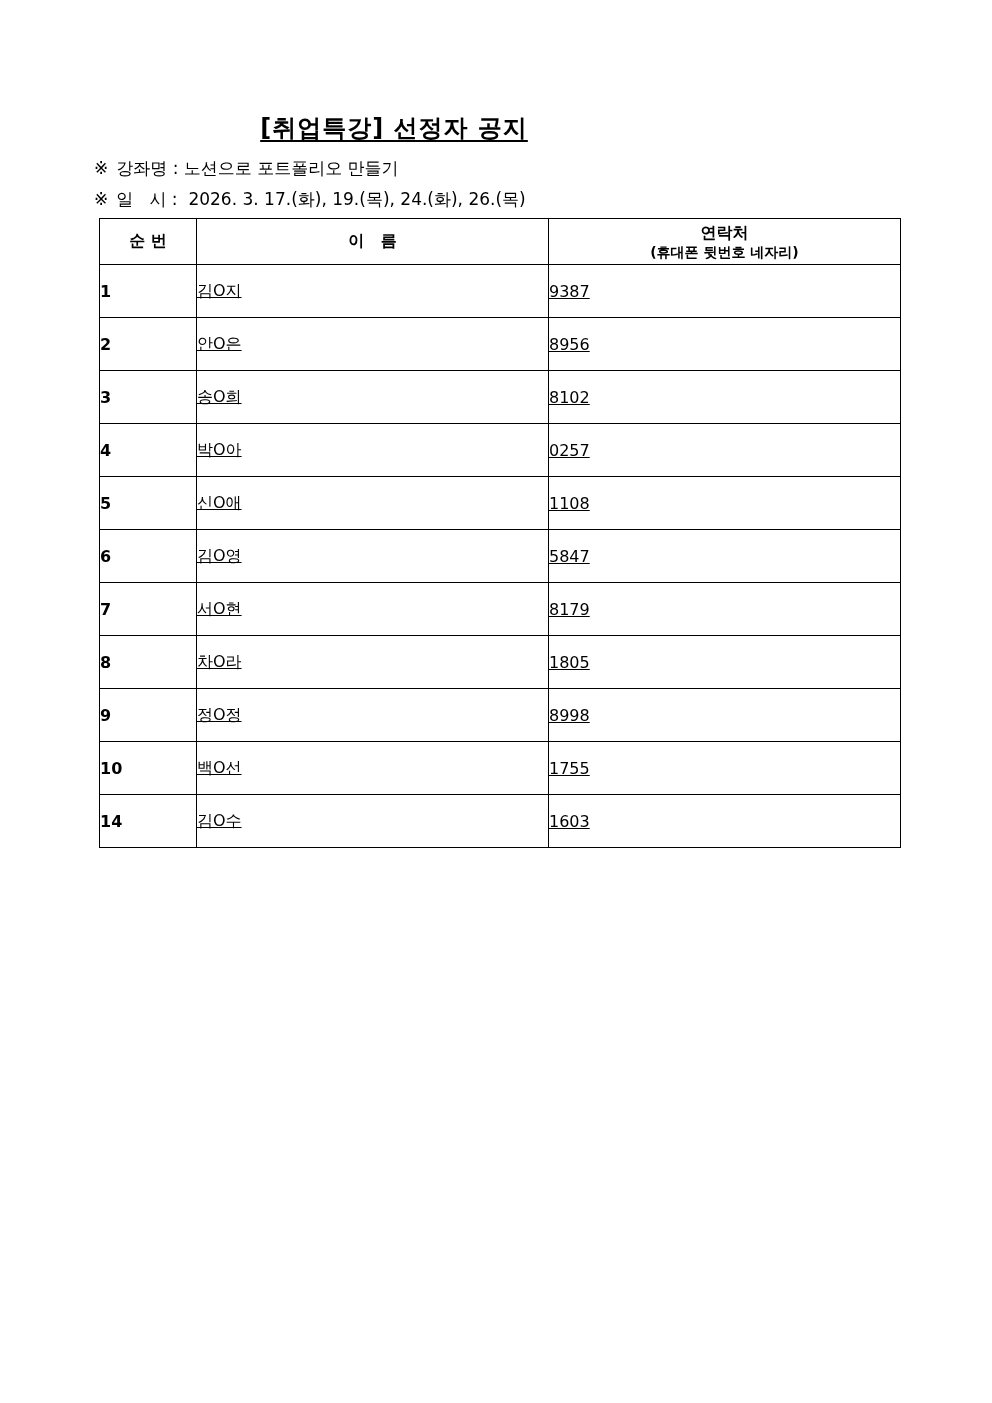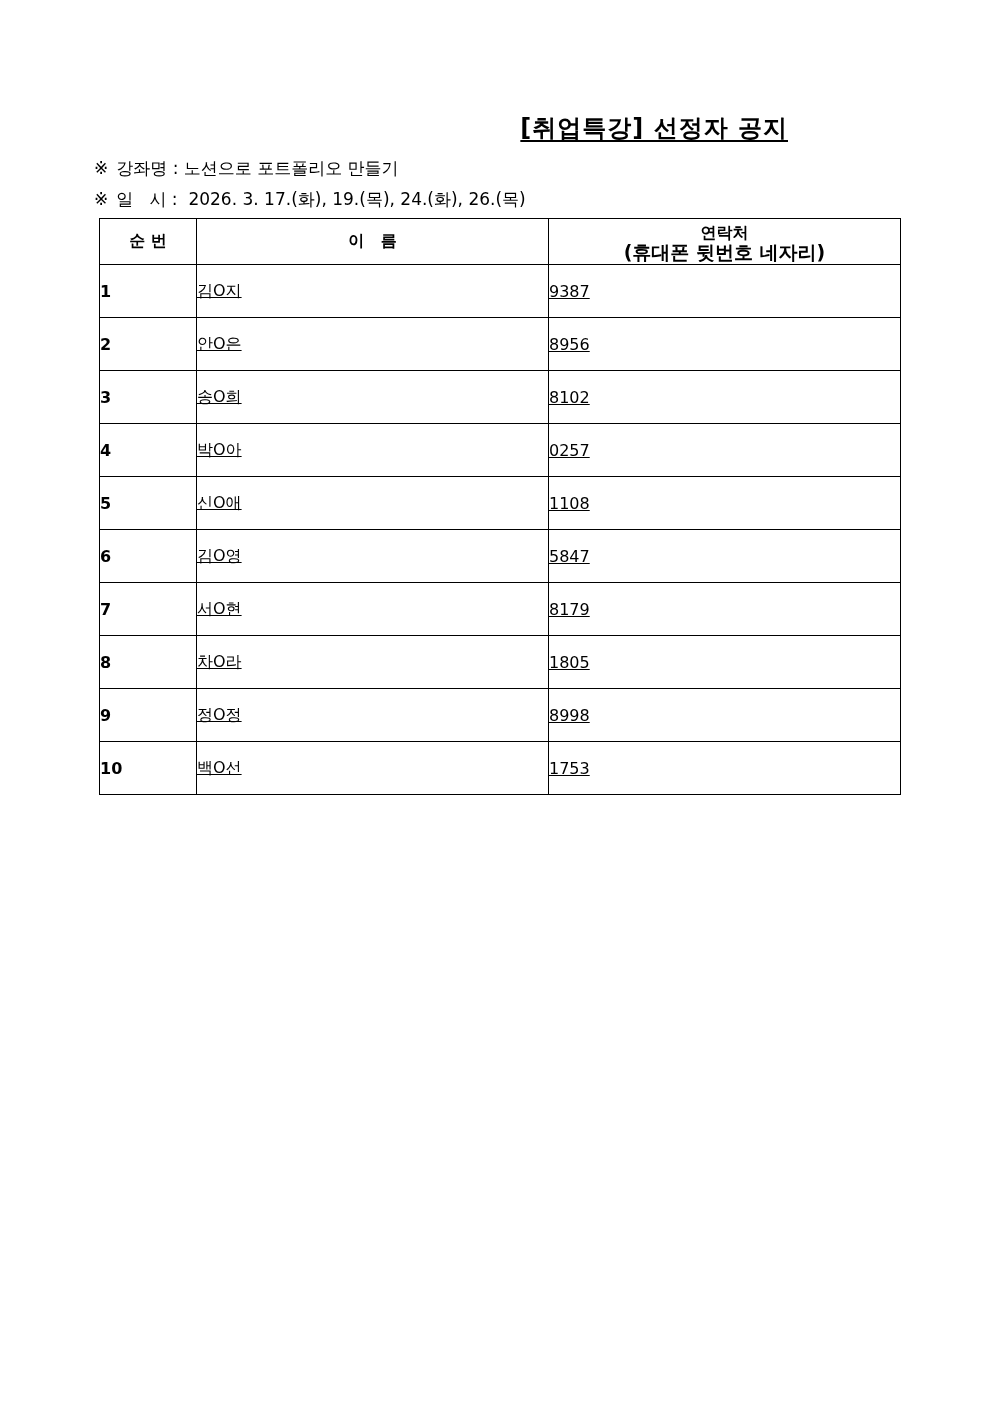--- a/index.html
+++ b/index.html
@@ -13,21 +13,21 @@
       position: relative;
       overflow: hidden;
       font-family: "DejaVu Sans", "Liberation Sans", sans-serif;
       color: #000000;
     }
     .page-title {
       position: absolute;
       top: 112px;
       left: 0;
       width: 788px;
-      text-align: right;
+      text-align: center;
       font-size: 24px;
       font-weight: bold;
       letter-spacing: 1px;
     }
     .page-title span {
       text-decoration: underline;
       text-underline-offset: 4px;
       text-decoration-thickness: 2px;
     }
     .info-line {
@@ -56,21 +56,21 @@
       vertical-align: middle;
       padding: 0;
     }
     table.roster th {
       height: 45px;
       font-weight: bold;
       font-size: 16px;
     }
     .th-sub {
       display: block;
-      font-size: 19px;
+      font-size: 14px;
       line-height: 18px;
     }
     .th-main {
       display: block;
       line-height: 20px;
     }
     table.roster td {
       height: 52px;
       font-size: 16px;
     }
@@ -155,16 +155,21 @@
         <td class="col-phone">1805</td>
       </tr>
       <tr>
         <td class="col-no">9</td>
         <td class="col-name">정O정</td>
         <td class="col-phone">8998</td>
       </tr>
       <tr>
         <td class="col-no">10</td>
         <td class="col-name">백O선</td>
-        <td class="col-phone">1753</td>
+        <td class="col-phone">1755</td>
+      </tr>
+      <tr>
+        <td class="col-no">14</td>
+        <td class="col-name">김O수</td>
+        <td class="col-phone">1603</td>
       </tr>
     </tbody>
 </table>
 
 </body></html>

